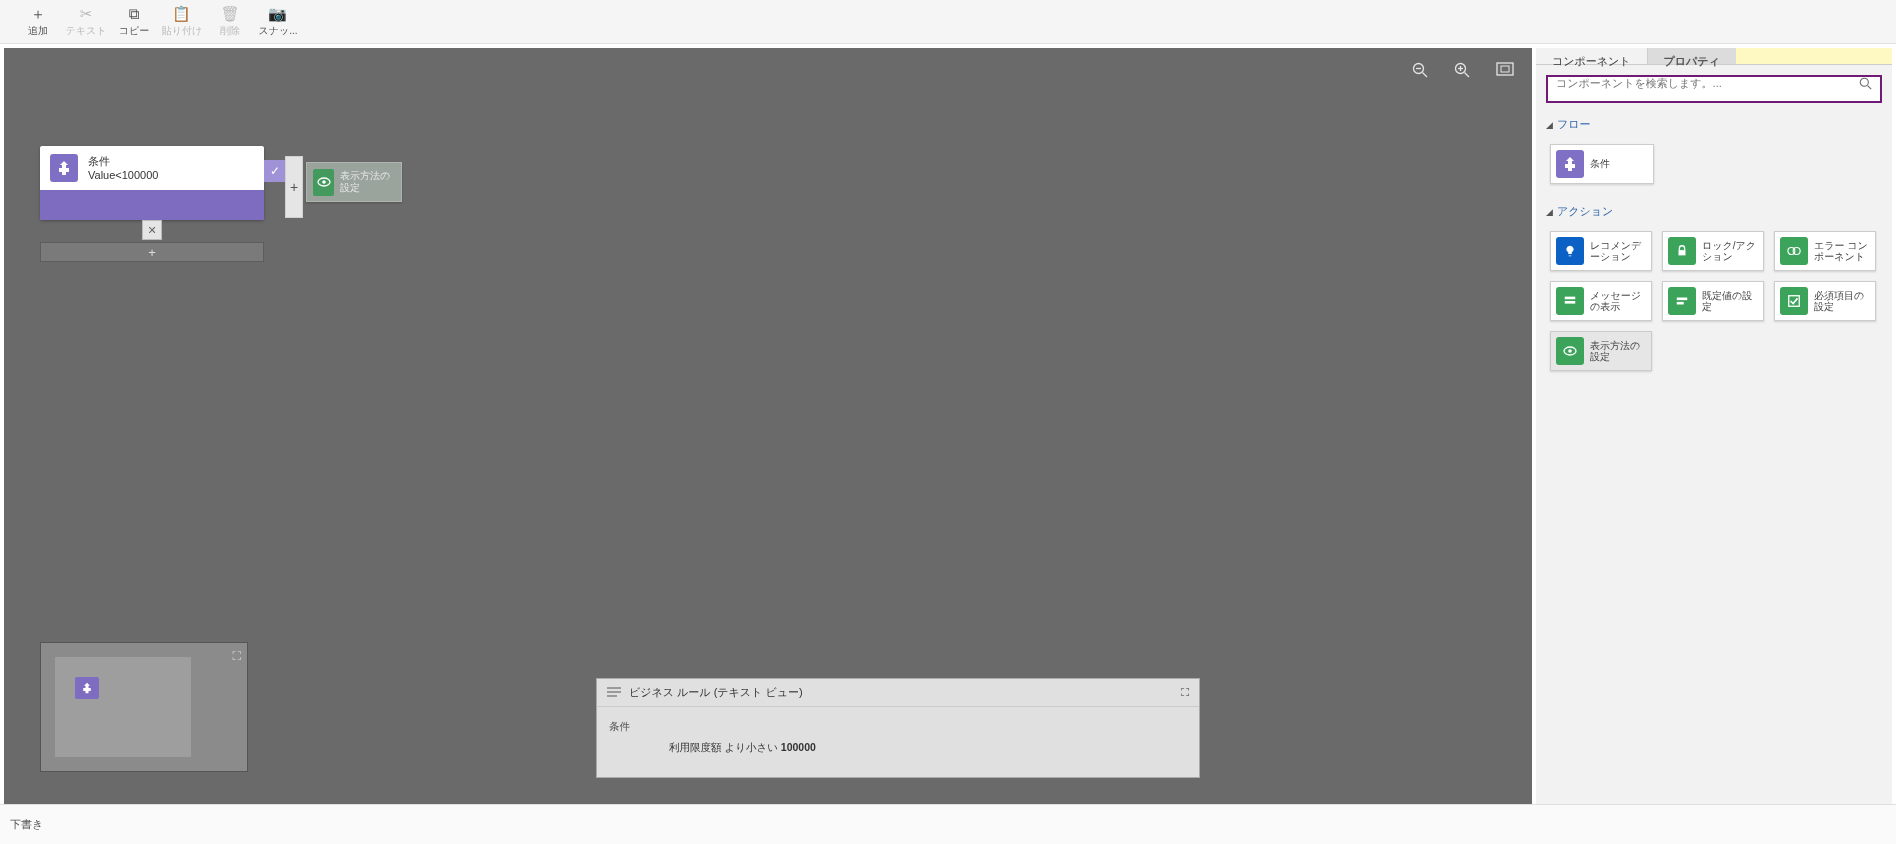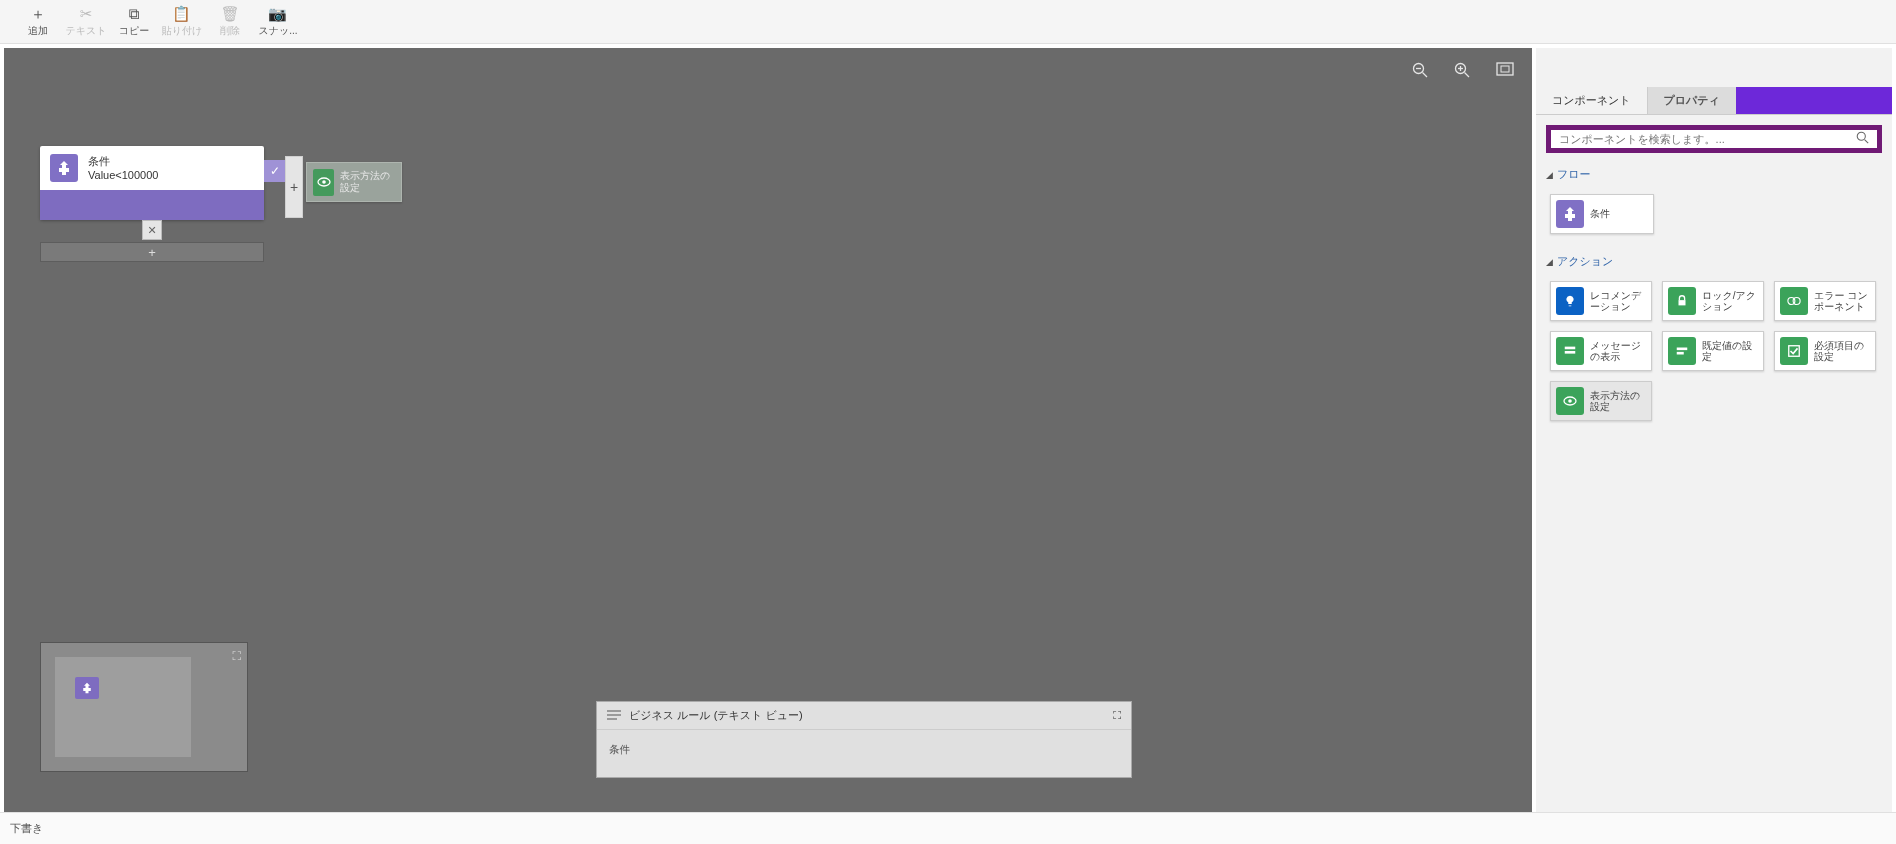--- a/index.html
+++ b/index.html
@@ -43,51 +43,51 @@
   .x-btn { position: absolute; top: 172px; left: 138px; width: 20px; height: 20px; background: #e5e5e5; border: 1px solid #bbb; display: flex; align-items: center; justify-content: center; font-size: 11px; color: #666; cursor: pointer; }
   .addrow-btn { position: absolute; top: 194px; left: 36px; width: 224px; height: 20px; background: #7a7a7a; border: 1px solid #5d5d5d; display: flex; align-items: center; justify-content: center; color: #ddd; font-size: 13px; cursor: pointer; }
   
   
   .minimap { position: absolute; bottom: 44px; left: 36px; width: 208px; height: 130px; background: #8b8b8b; border: 1px solid #555; }
   .minimap-inner { position: absolute; top: 14px; left: 14px; width: 136px; height: 100px; background: #9e9e9e; }
   .minimap-node { position: absolute; top: 20px; left: 20px; width: 24px; height: 22px; background: #7e6cc0; border-radius: 2px; display:flex; align-items:center; justify-content:center;}
   .minimap-expand { position: absolute; top: 6px; right: 6px; color: #ddd; font-size: 12px; cursor: pointer; }
   
   
-  .textview { position: absolute; bottom: 38px; left: 592px; width: 536px; background: #e0e0e0; border: 1px solid #aaa; font-size: 11px; color: #333; }
+  .textview { position: absolute; bottom: 38px; left: 592px; width: 604px; background: #e0e0e0; border: 1px solid #aaa; font-size: 11px; color: #333; }
   .tv-head { display: flex; align-items: center; padding: 6px 10px; border-bottom: 1px solid #ccc; }
   .tv-head .tvicon { margin-right: 8px; }
   .tv-head .tvexp { margin-left: auto; cursor: pointer; }
   .tv-body { padding: 10px 12px 18px 12px; line-height: 1.8; font-size: 10.5px;}
   .tv-body .lbl { color: #555; }
   .tv-body .rule { padding-left: 60px; margin: 2px 0; }
   .tv-body .rule b { font-weight: 600; }
   
   
-  .tabs { display: flex; border-bottom: 1px solid #ccc; background: #6d28d9; height: 28px; margin-top: 39px; }
+  .tabs { display: flex; border-bottom: 1px solid #ccc; background: #fef9c3; height: 17px; }
   .tab { padding: 6px 16px; font-size: 11px; color: #555; cursor: pointer; }
   .tab.active { background: #f2f2f2; border-top: 0; color: #333; }
   .tab:not(.active){ background:#dcdcdc; border-left:1px solid #ccc;font-weight:bold;}
   
   .search-row { padding: 10px 10px; }
-  .search-box { display: flex; align-items: center; background: #fff; border: 5px solid #701a75; height: 28px; padding: 0 8px; }
+  .search-box { display: flex; align-items: flex-start; background: #fff; border: 2px solid #701a75; height: 28px; padding: 0 8px; }
   .search-box input { border: none; outline: none; flex: 1; font-size: 11px; color: #555; }
   .search-box .sicon { color: #666; font-size: 13px; }
   
   .cat-head { display: flex; align-items: center; padding: 4px 10px; font-size: 11px; color: #3366aa; cursor: pointer; }
   .cat-head .tri { font-size: 9px; margin-right: 4px; color: #555; }
   
   .comp-grid { display: flex; flex-wrap: wrap; gap: 10px; padding: 8px 14px 16px 14px; }
   .comp-tile { width: 102px; height: 40px; background: #fff; border: 1px solid #ccc; box-shadow: 0 1px 2px rgba(0,0,0,0.15); display: flex; align-items: center; padding: 5px; cursor: pointer; }
   .comp-tile.selected { background: #e6e6e6; }
   .comp-tile .tlbl { margin-left: 6px; font-size: 10px; color: #444; line-height: 1.15; }
   .comp-grid.flow .comp-tile{ width:104px; }
   
   
-  .footer { position: absolute; bottom: 0; left: 0; right: 0; height: 32px; background: #fafafa; border-top: 1px solid #e0e0e0; display: flex; align-items: center; padding-left: 10px; font-size: 11px; color: #555; }
+  .footer { position: absolute; bottom: 0; left: 0; right: 0; height: 40px; background: #fafafa; border-top: 1px solid #e0e0e0; display: flex; align-items: center; padding-left: 10px; font-size: 11px; color: #555; }
 </style>
 </head>
 <body>
 
 <div class="toolbar">
   <div class="tool-btn">
     <span class="ticon">＋</span>
     <span>追加</span>
   </div>
   <div class="tool-btn disabled">
@@ -182,20 +182,27 @@
               <line x1="0" y1="2" x2="14" y2="2" stroke="#555"></line>
               <line x1="0" y1="6" x2="14" y2="6" stroke="#555"></line>
               <line x1="0" y1="10" x2="10" y2="10" stroke="#555"></line>
             </svg>
         </span>
         <span>ビジネス ルール (テキスト ビュー)</span>
         <span class="tvexp">⛶</span>
       </div>
       <div class="tv-body">
         <div class="lbl">条件</div>
+        <div class="rule">
+          <span>利用限度額</span>
+          <span> </span>
+          <span>より小さい</span>
+          <span> </span>
+          <b>100000</b>
+        </div>
       </div>
     </div>
   </div>
 
   <div class="side-panel">
     <div class="tabs">
       <div class="tab active">コンポーネント</div>
       <div class="tab">プロパティ</div>
     </div>
     <div class="search-row">

